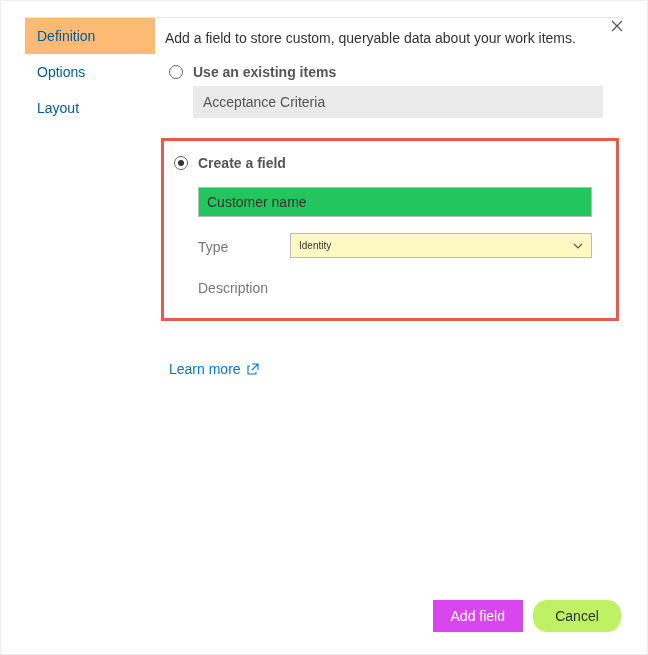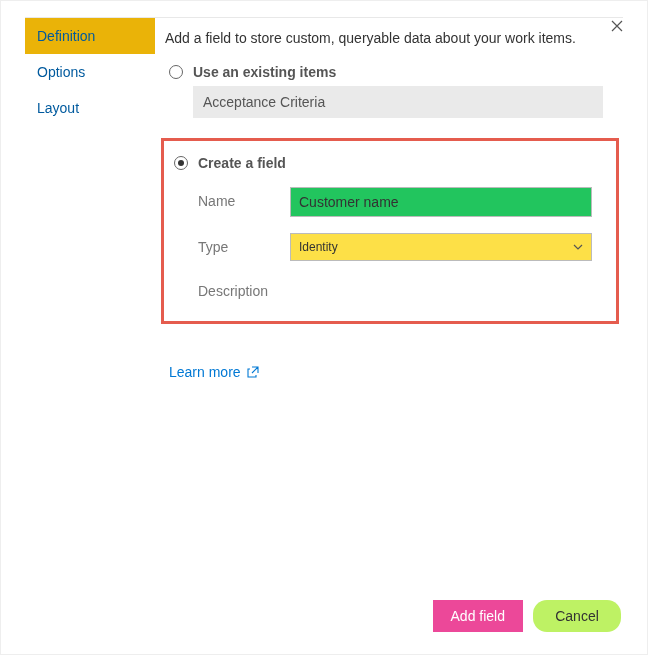--- a/index.html
+++ b/index.html
@@ -50,21 +50,21 @@
     padding-top: 0;
   }
   .side-item {
     display: block;
     padding: 10px 12px;
     color: #005a9e;
     font-size: 14px;
     cursor: pointer;
   }
   .side-item.active {
-    background: #eab308;
+    background: #fdba74;
   }
   .main {
     flex: 1;
     padding: 12px 6px 0 10px;
   }
   .intro {
     color: #333;
     margin-bottom: 18px;
   }
   .option-row {
@@ -131,23 +131,23 @@
   .select-wrap {
     flex: 1;
     margin-right: 14px;
     position: relative;
   }
   .select-box {
     width: 100%;
     border: 1px solid #bbb;
     padding: 6px 28px 6px 8px;
     font-family: inherit;
-    font-size: 12px;
-    color: #333;
-    background: #fde047;
+    font-size: 10px;
+    color: #333;
+    background: #fef9c3;
     cursor: pointer;
   }
   .chevron {
     position: absolute;
     right: 8px;
     top: 50%;
     transform: translateY(-50%);
     pointer-events: none;
   }
   .chevron svg { display: block; }
@@ -181,21 +181,21 @@
   }
   .btn {
     min-width: 88px;
     padding: 8px 18px;
     font-family: inherit;
     font-size: 14px;
     border: none;
     cursor: pointer;
     text-align: center;
   }
-  .btn-primary { background: #ec4899; color: #fff; }
+  .btn-primary { background: #d946ef; color: #fff; }
   .btn-secondary { background: #bef264; color: #333; border-radius: 14px; }
 </style>
 </head>
 <body>
 
 <div class="dialog">
 
   <button class="close-x" aria-label="Close">
     <span>
       <svg width="12" height="12" viewBox="0 0 12 12">
@@ -234,21 +234,20 @@
       </div>
 
       <div class="highlight-box">
 
         <div class="option-row">
           <span class="radio checked"></span>
           <span class="option-label">Create a field</span>
         </div>
 
         <div class="form-row">
-          <div class="form-label">Name</div>
           <input class="text-input" type="text" value="Customer name" style="">
         </div>
 
         <div class="form-row">
           <div class="form-label">Type</div>
           <div class="select-wrap">
             <div class="select-box">
               <span>Identity</span>
             </div>
             <span class="chevron">

